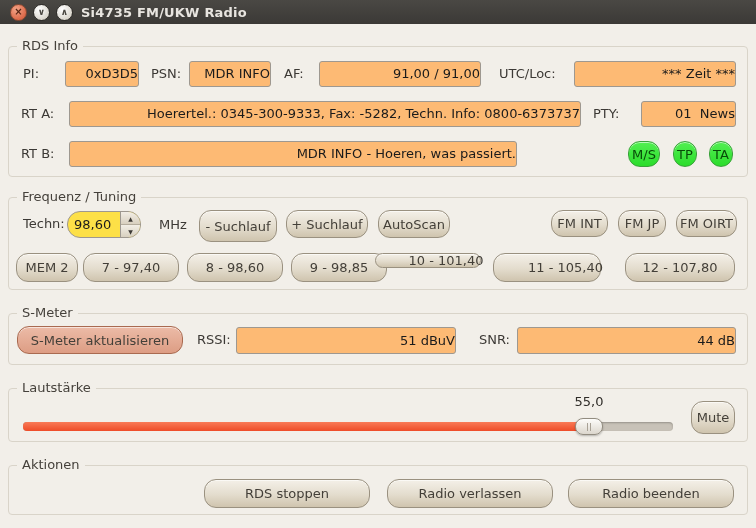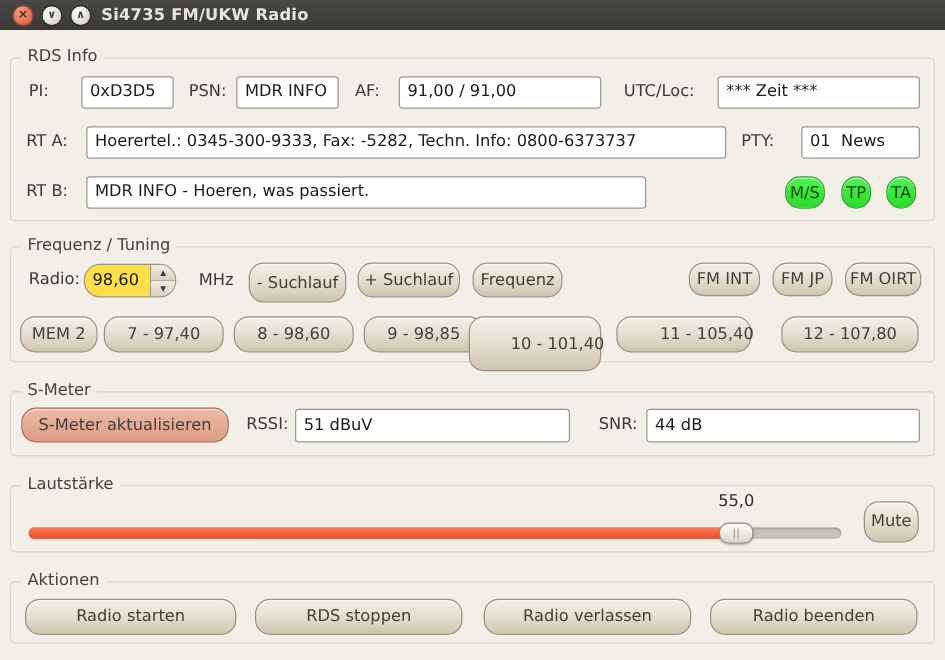--- a/index.html
+++ b/index.html
@@ -15,22 +15,22 @@
     border:1px solid #55524d; cursor:pointer; }
   .winbtn.close { background:radial-gradient(circle at 35% 30%, #f2a488, #dd6a4a 70%); border-color:#8a4a33; color:#552414; margin-left:10px; font-weight:bold; }
   .winbtn.light { background:radial-gradient(circle at 35% 30%, #ffffff, #d8d4cb 75%); border-color:#2e2c29; color:#4a4741; font-weight:bold; font-size:9px; }
   #title-text { color:#e8e5e0; font-weight:bold; margin-left:8px; letter-spacing:0.2px; }
 
   
   .frame { position:absolute; border:1px solid #d9d4c9; border-radius:4px; }
   .legend { position:absolute; top:-9px; left:8px; background:#f2efe9; padding:0 5px; color:#45413b; }
 
   .lbl { position:absolute; line-height:26px; color:#3c3935; }
-  .entry { position:absolute; height:26px; background:#ffffff; border:1px solid #9e9890;
-    border-radius:3px; line-height:24px; padding-left:6px; color:#1b1b1b; white-space:pre; overflow:hidden; }
+  .entry { position:absolute; height:26px; background:#fdba74; border:1px solid #9e9890;
+    border-radius:3px; line-height:24px; padding-left:6px; color:#1b1b1b; white-space:pre; overflow:hidden;text-align:right; }
 
   .btn { position:absolute; display:flex; align-items:center; justify-content:center;
     background:linear-gradient(#f4f0e8 0%, #e3dccd 55%, #cfc4ae 100%);
     border:1px solid #9a9180; border-radius:12px; color:#433f38; cursor:pointer;
     box-shadow:inset 0 1px 0 rgba(255,255,255,.6); white-space:pre; }
   .btn-green { background:linear-gradient(#52f052 0%, #2bdc2b 100%); border:1px solid #3aa23a; color:#084a08; font-weight:normal; }
   .btn-salmon { background:linear-gradient(#ecbba7 0%, #dd9d84 100%); border:1px solid #a96a50; }
 
   
   .spin { position:absolute; display:flex; background:#fde047; border:1px solid #9e9890; border-radius:13px; overflow:hidden; }
@@ -83,41 +83,41 @@
     <div class="lbl" style="left:12px; top:94px;">RT B:</div>
     <div class="entry" style="left:60px; top:94px; width:448px;">MDR INFO - Hoeren, was passiert.</div>
     <div class="btn btn-green" style="left:619px; top:94px; width:32px; height:26px;">M/S</div>
     <div class="btn btn-green" style="left:664px; top:94px; width:24px; height:26px;">TP</div>
     <div class="btn btn-green" style="left:700px; top:94px; width:24px; height:26px;">TA</div>
   </div>
 
   <div class="frame" style="left:8px; top:197px; width:740px; height:93px;">
     <div class="legend">Frequenz / Tuning</div>
 
-    <div class="lbl" style="left:14px; top:13px;">Radio:</div>
+    <div class="lbl" style="left:14px; top:13px;">Techn:</div>
     <div class="spin" style="left:58px; top:13px; width:74px; height:27px;">
       <div class="val">98,60</div>
       <div class="arrows">
         <div>▲</div>
         <div>▼</div>
       </div>
     </div>
     <div class="lbl" style="left:150px; top:13px; line-height:27px;">MHz</div>
     <div class="btn" style="left:190px; top:12px; width:78px; height:32px;">- Suchlauf</div>
     <div class="btn" style="left:277px; top:12px; width:82px; height:28px;">+ Suchlauf</div>
-    <div class="btn" style="left:369px; top:12px; width:72px; height:28px;">Frequenz</div>
+    <div class="btn" style="left:369px; top:12px; width:72px; height:28px;">AutoScan</div>
     <div class="btn" style="left:542px; top:12px; width:57px; height:27px;">FM INT</div>
     <div class="btn" style="left:609px; top:12px; width:48px; height:27px;">FM JP</div>
     <div class="btn" style="left:667px; top:12px; width:61px; height:27px;">FM OIRT</div>
 
     <div class="btn" style="left:7px; top:55px; width:62px; height:29px;">MEM 2</div>
     <div class="btn" style="left:74px; top:55px; width:96px; height:29px;">7 - 97,40</div>
     <div class="btn" style="left:178px; top:55px; width:96px; height:29px;">8 - 98,60</div>
     <div class="btn" style="left:282px; top:55px; width:96px; height:29px;">9 - 98,85</div>
-    <div class="btn" style="left:366px; top:55px; width:106px; height:44px;padding-left:36px;">10 - 101,40</div>
+    <div class="btn" style="left:366px; top:55px; width:106px; height:15px;padding-left:36px;">10 - 101,40</div>
     <div class="btn" style="left:484px; top:55px; width:108px; height:29px;padding-left:37px;">11 - 105,40</div>
     <div class="btn" style="left:616px; top:55px; width:110px; height:29px;">12 - 107,80</div>
   </div>
 
   <div class="frame" style="left:8px; top:313px; width:740px; height:52px;">
     <div class="legend">S-Meter</div>
     <div class="btn btn-salmon" style="left:8px; top:12px; width:166px; height:28px;">S-Meter aktualisieren</div>
     <div class="lbl" style="left:188px; top:13px;">RSSI:</div>
     <div class="entry" style="left:227px; top:13px; width:220px; height:27px; line-height:25px;">51 dBuV</div>
     <div class="lbl" style="left:470px; top:13px;">SNR:</div>
@@ -131,19 +131,18 @@
       <div class="fill" style="width:87%;"></div>
     </div>
     <div class="handle" style="left:566px; top:29px;">
       <div class="grip"></div>
     </div>
     <div class="btn" style="left:682px; top:12px; width:44px; height:33px;">Mute</div>
   </div>
 
   <div class="frame" style="left:8px; top:465px; width:740px; height:50px;">
     <div class="legend">Aktionen</div>
-    <div class="btn" style="left:11px; top:13px; width:169px; height:29px;">Radio starten</div>
     <div class="btn" style="left:195px; top:13px; width:166px; height:29px;">RDS stoppen</div>
     <div class="btn" style="left:378px; top:13px; width:166px; height:29px;">Radio verlassen</div>
     <div class="btn" style="left:559px; top:13px; width:166px; height:29px;">Radio beenden</div>
   </div>
 
 </div>
 
 </body></html>

